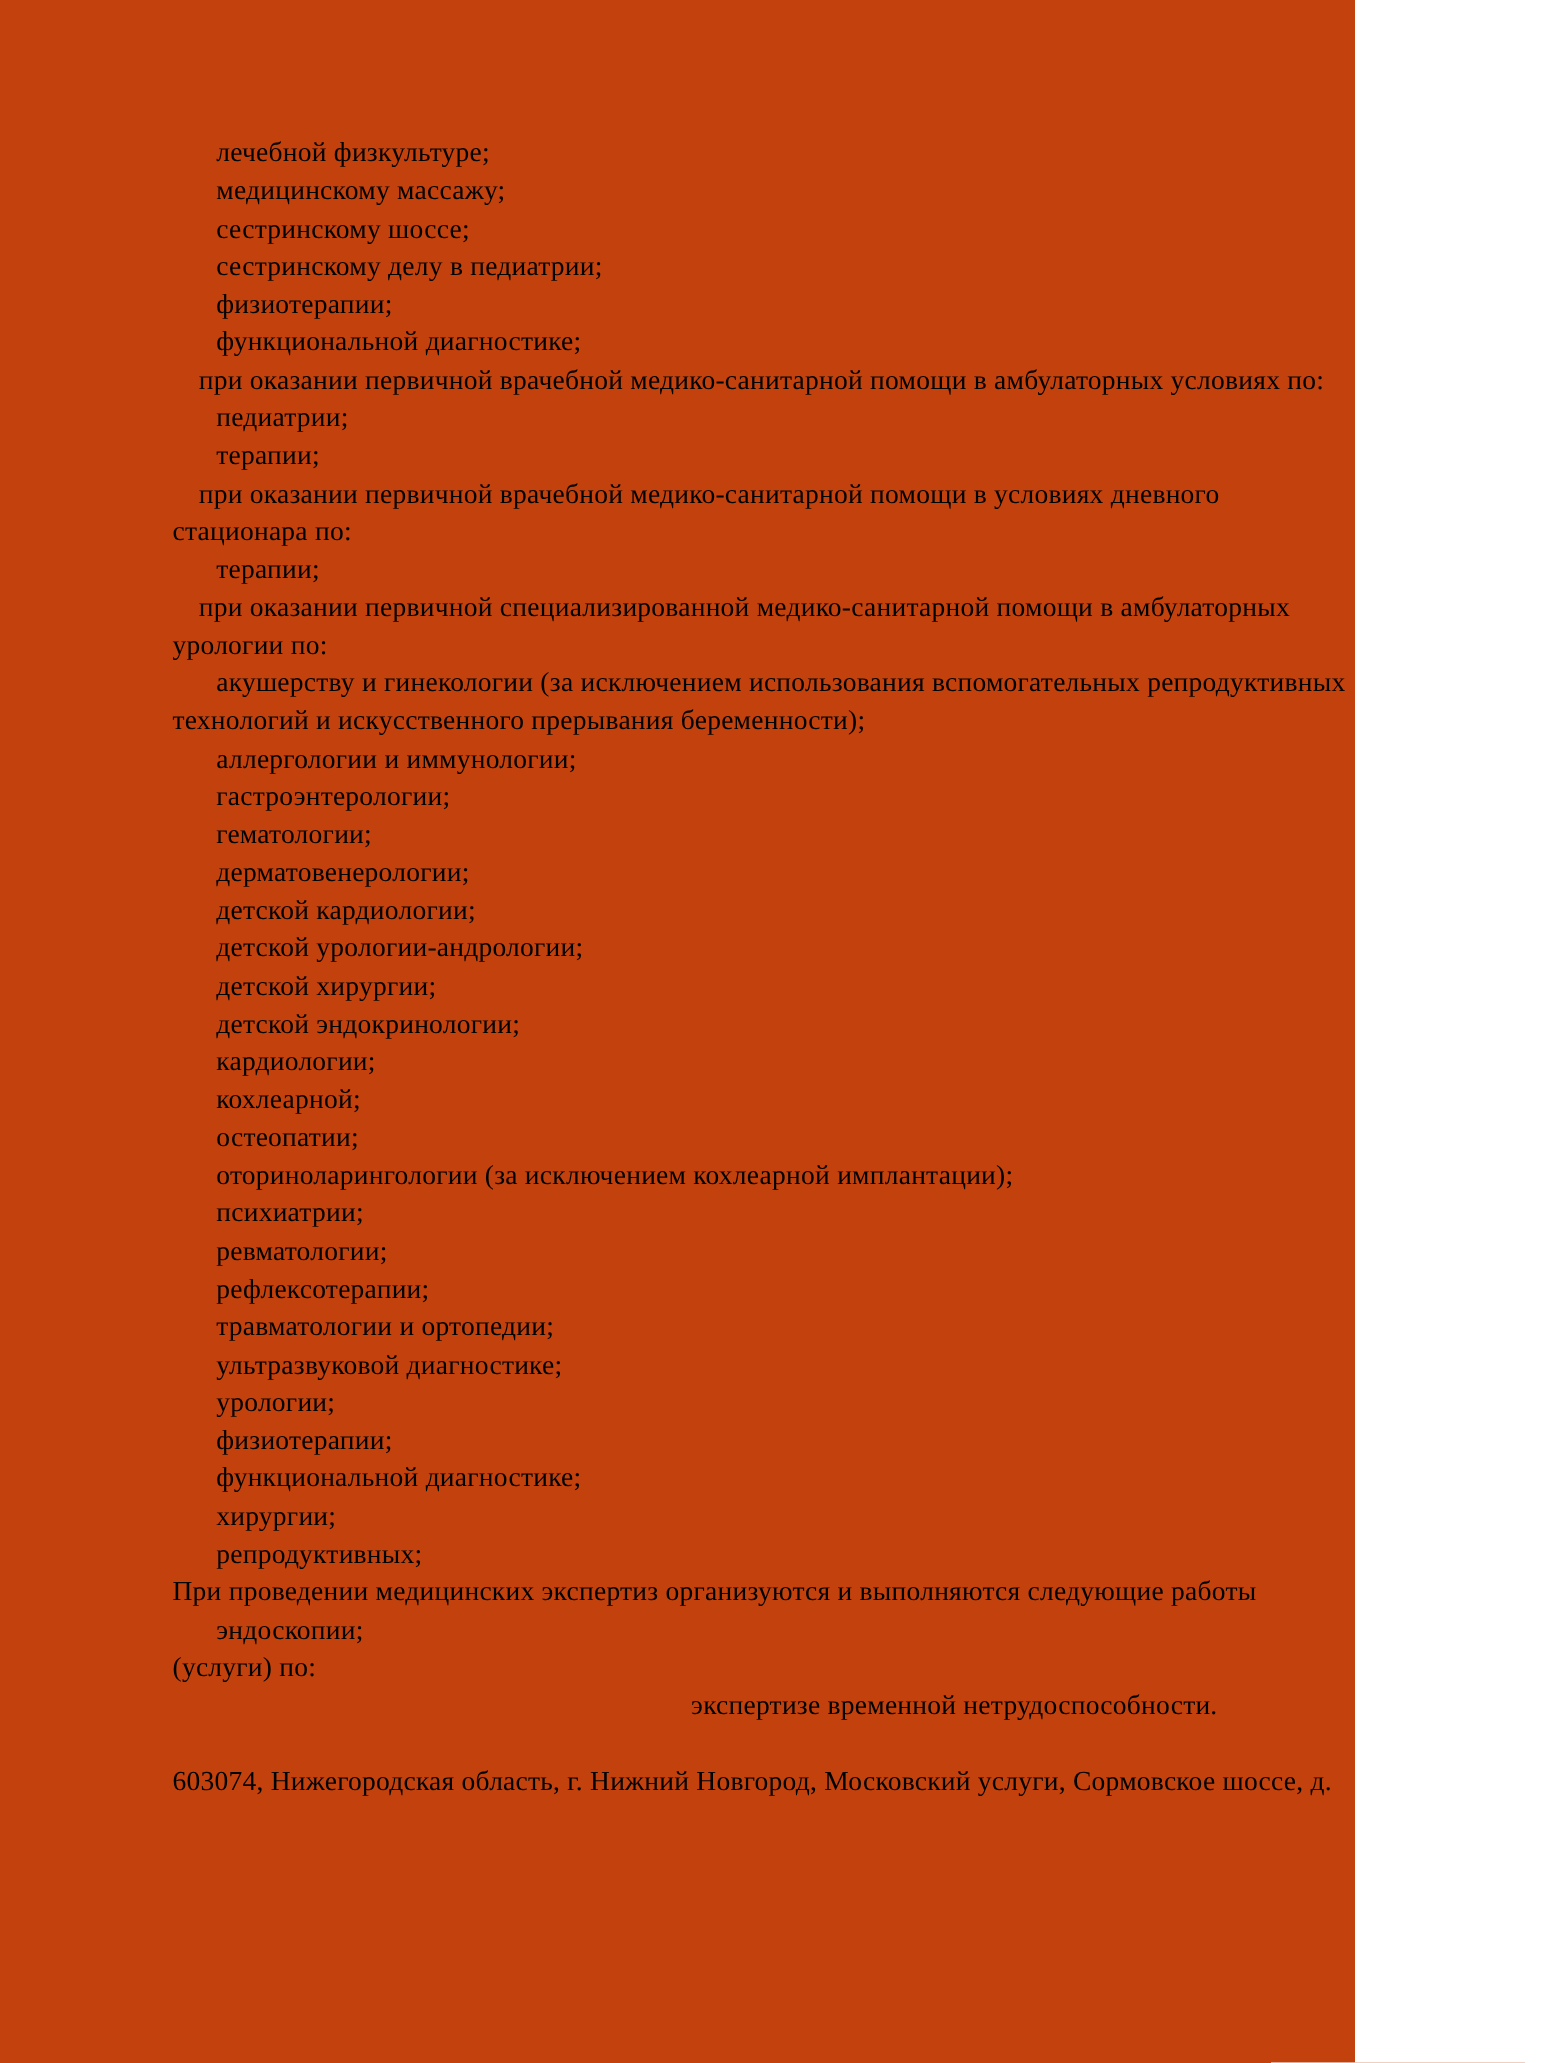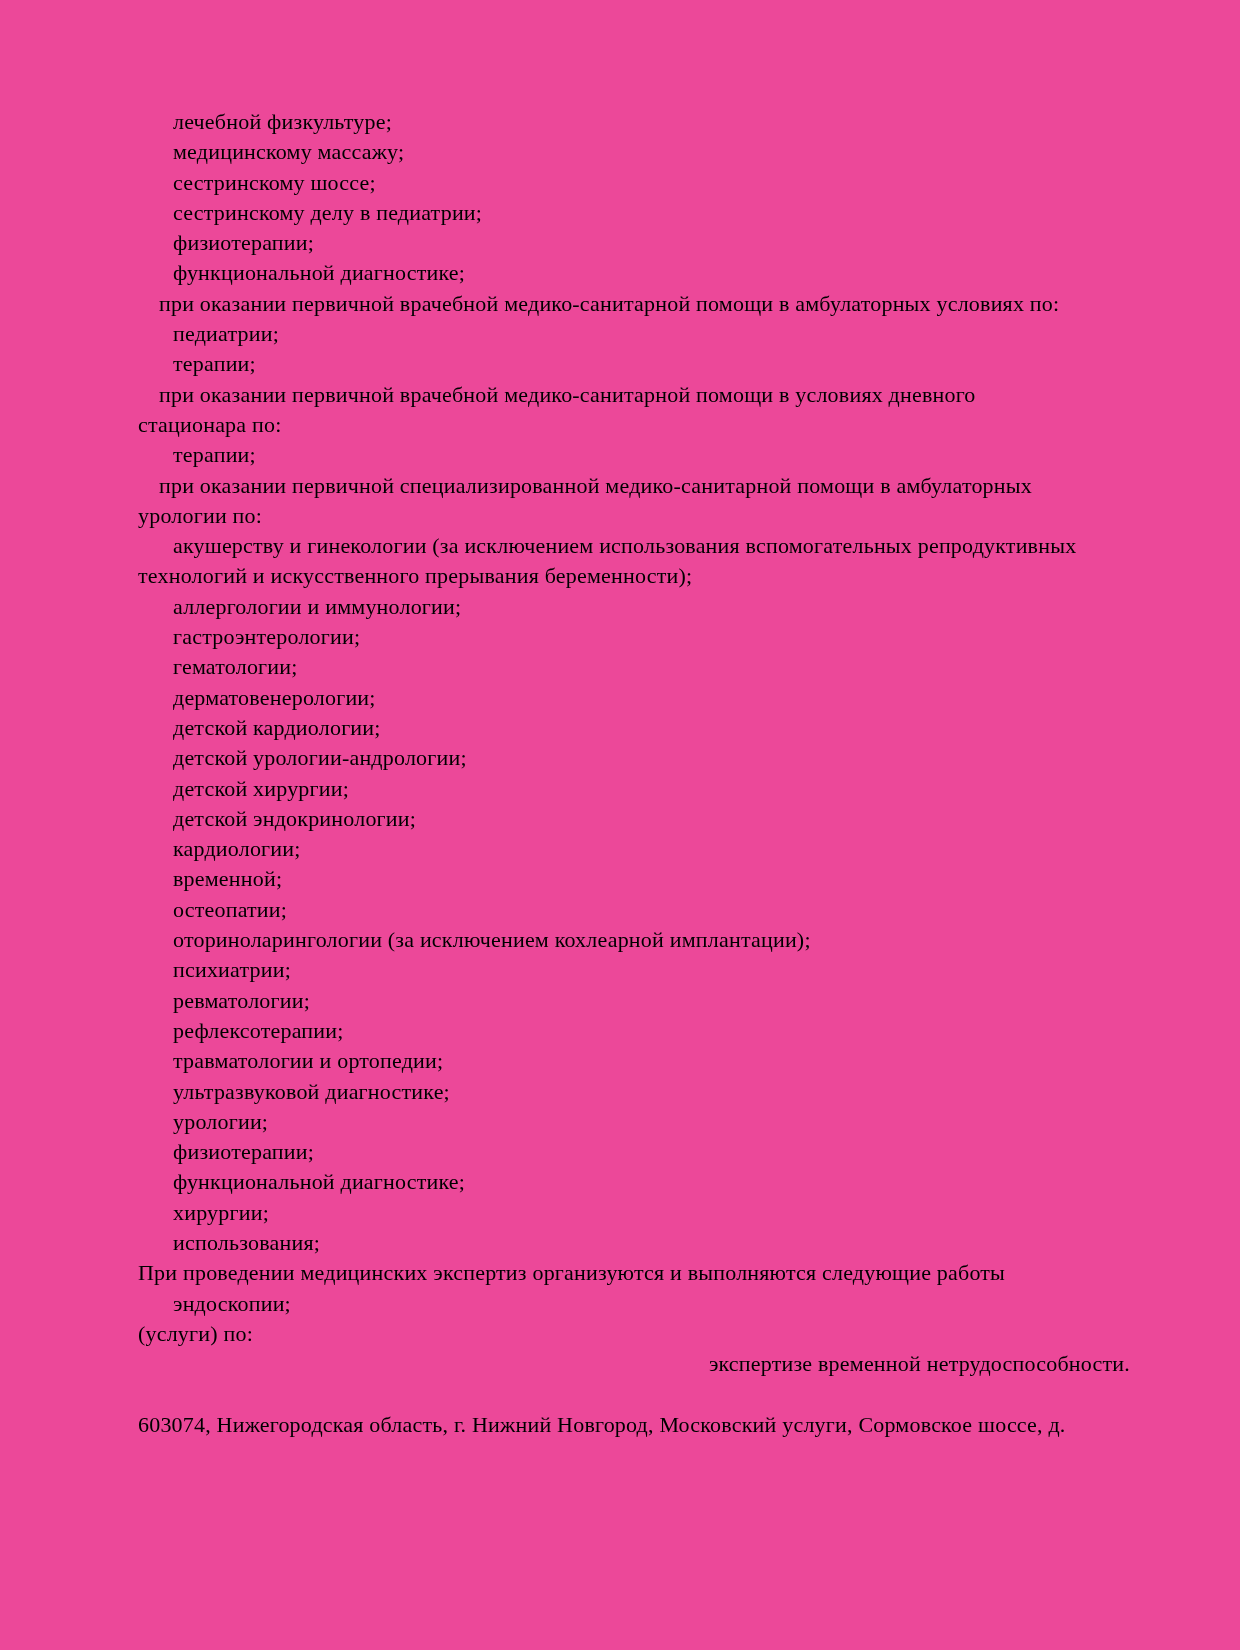--- a/index.html
+++ b/index.html
@@ -9,24 +9,24 @@
   }
   body {
     width: 1240px;
     height: 1650px;
     overflow: hidden;
     font-family: "Liberation Serif", "DejaVu Serif", serif;
     color: #000000;
   }
   .page {
     box-sizing: border-box;
-    width: 1240px;
+    width: 1084px;
     height: 1650px;
     padding: 107px 110px 0 138px;
-    background: #ec4899;
+    background: #c2410c;
   }
   .doc-line {
     font-size: 22px;
     line-height: 30.3px;
     white-space: nowrap;
     letter-spacing: 0.2px;
   }
   .indent-flush  { padding-left: 0; }
   .indent-clause { padding-left: 21px; }
   .indent-item   { padding-left: 35px; }
@@ -56,33 +56,33 @@
       <div class="doc-line indent-flush">технологий и искусственного прерывания беременности);</div>
       <div class="doc-line indent-item">аллергологии и иммунологии;</div>
       <div class="doc-line indent-item">гастроэнтерологии;</div>
       <div class="doc-line indent-item">гематологии;</div>
       <div class="doc-line indent-item">дерматовенерологии;</div>
       <div class="doc-line indent-item">детской кардиологии;</div>
       <div class="doc-line indent-item">детской урологии-андрологии;</div>
       <div class="doc-line indent-item">детской хирургии;</div>
       <div class="doc-line indent-item">детской эндокринологии;</div>
       <div class="doc-line indent-item">кардиологии;</div>
-      <div class="doc-line indent-item">временной;</div>
+      <div class="doc-line indent-item">кохлеарной;</div>
       <div class="doc-line indent-item">остеопатии;</div>
       <div class="doc-line indent-item">оториноларингологии (за исключением кохлеарной имплантации);</div>
       <div class="doc-line indent-item">психиатрии;</div>
       <div class="doc-line indent-item">ревматологии;</div>
       <div class="doc-line indent-item">рефлексотерапии;</div>
       <div class="doc-line indent-item">травматологии и ортопедии;</div>
       <div class="doc-line indent-item">ультразвуковой диагностике;</div>
       <div class="doc-line indent-item">урологии;</div>
       <div class="doc-line indent-item">физиотерапии;</div>
       <div class="doc-line indent-item">функциональной диагностике;</div>
       <div class="doc-line indent-item">хирургии;</div>
-      <div class="doc-line indent-item">использования;</div>
+      <div class="doc-line indent-item">репродуктивных;</div>
       <div class="doc-line indent-flush">При проведении медицинских экспертиз организуются и выполняются следующие работы</div>
       <div class="doc-line indent-item">эндоскопии;</div>
       <div class="doc-line indent-flush">(услуги) по:</div>
       <div class="doc-line indent-sub">экспертизе временной нетрудоспособности.</div>
       <div class="doc-line indent-blank"></div>
       <div class="doc-line indent-flush">603074, Нижегородская область, г. Нижний Новгород, Московский услуги, Сормовское шоссе, д.</div>
     </div>
 </div>
 
 </body></html>

